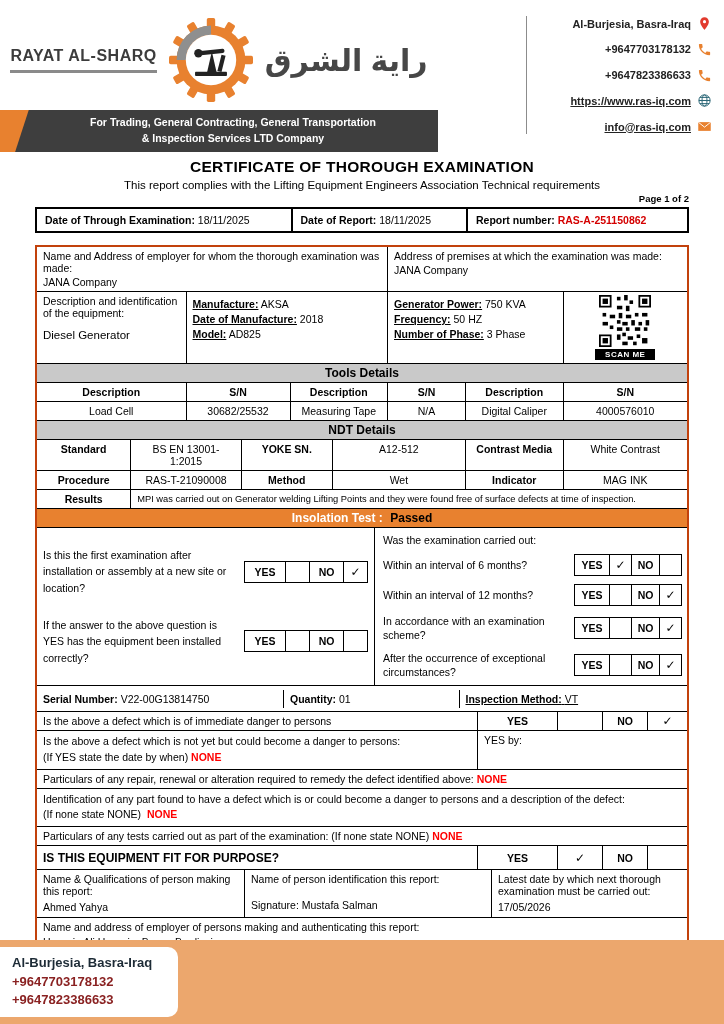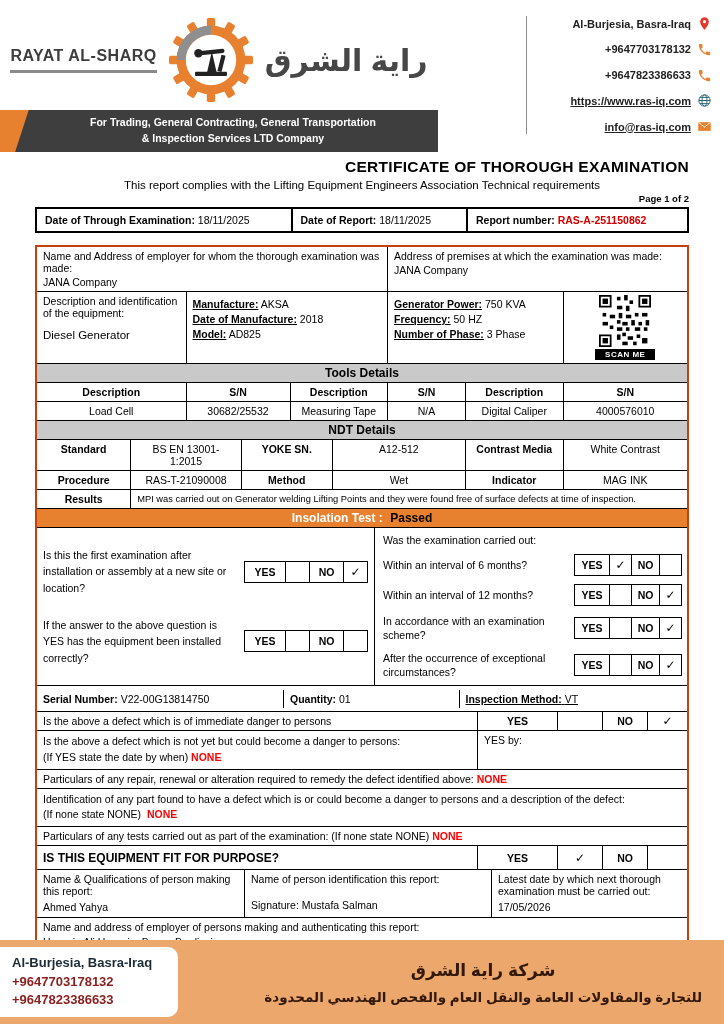--- a/index.html
+++ b/index.html
@@ -20,21 +20,21 @@
   .company-ar { font-weight:bold; font-size:30px; color:#474747; white-space:nowrap; }
   .tagline-bar { position:relative; background:#3e3e3e; color:#fff; text-align:center; font-weight:bold; font-size:10.5px; line-height:1.5; padding:5px 6px 5px 34px; overflow:hidden; }
   .tagline-bar::before { content:""; position:absolute; left:-12px; top:-4px; bottom:-4px; width:34px; background:var(--orange,#E8812F); transform:skewX(-18deg); }
   .header-right { position:absolute; right:12px; top:16px; width:186px; height:118px; border-left:1px solid #8c8c8c; padding-left:6px; display:flex; flex-direction:column; justify-content:space-between; }
   .contact-line { display:flex; align-items:center; justify-content:flex-end; gap:6px; font-weight:bold; font-size:11px; color:#222; white-space:nowrap; }
   .contact-line.link .contact-text { text-decoration:underline; }
   .cicon { display:inline-flex; width:15px; height:15px; flex:0 0 15px; }
 
   
   .content { padding:0 35px; }
-  .cert-title { text-align:right; font-weight:bold; font-size:15.5px; margin-top:6px; letter-spacing:.3px; }
+  .cert-title { text-align:center; font-weight:bold; font-size:15.5px; margin-top:6px; letter-spacing:.3px; }
   .cert-subtitle { text-align:center; font-size:11.5px; margin-top:3px; }
   .page-indicator { text-align:right; font-size:9.5px; font-weight:bold; margin-top:2px; }
 
   
   .dates { display:flex; border:2px solid #000; font-size:10.5px; margin-top:3px; }
   .dates .c { padding:5px 8px; }
   .dates .c + .c { border-left:2px solid #000; }
   .dw1{width:39%;} .dw2{width:27%;} .dw3{width:34%;}
   .rednum { color:#d40000; font-weight:bold; }
 
@@ -481,17 +481,13 @@
 
   </div>
 </div>
 
 <div class="footer">
   <div class="footer-left">
     <div class="addr">Al-Burjesia, Basra-Iraq</div>
     <div class="ph">+9647703178132</div>
     <div class="ph">+9647823386633</div>
   </div>
-  <div class="footer-right" dir="rtl">
-    <div class="ar-company">شركة راية الشرق</div>
-    <div class="ar-desc">للتجارة والمقاولات العامة والنقل العام والفحص الهندسي المحدودة</div>
-  </div>
 </div>
 
 </body></html>

